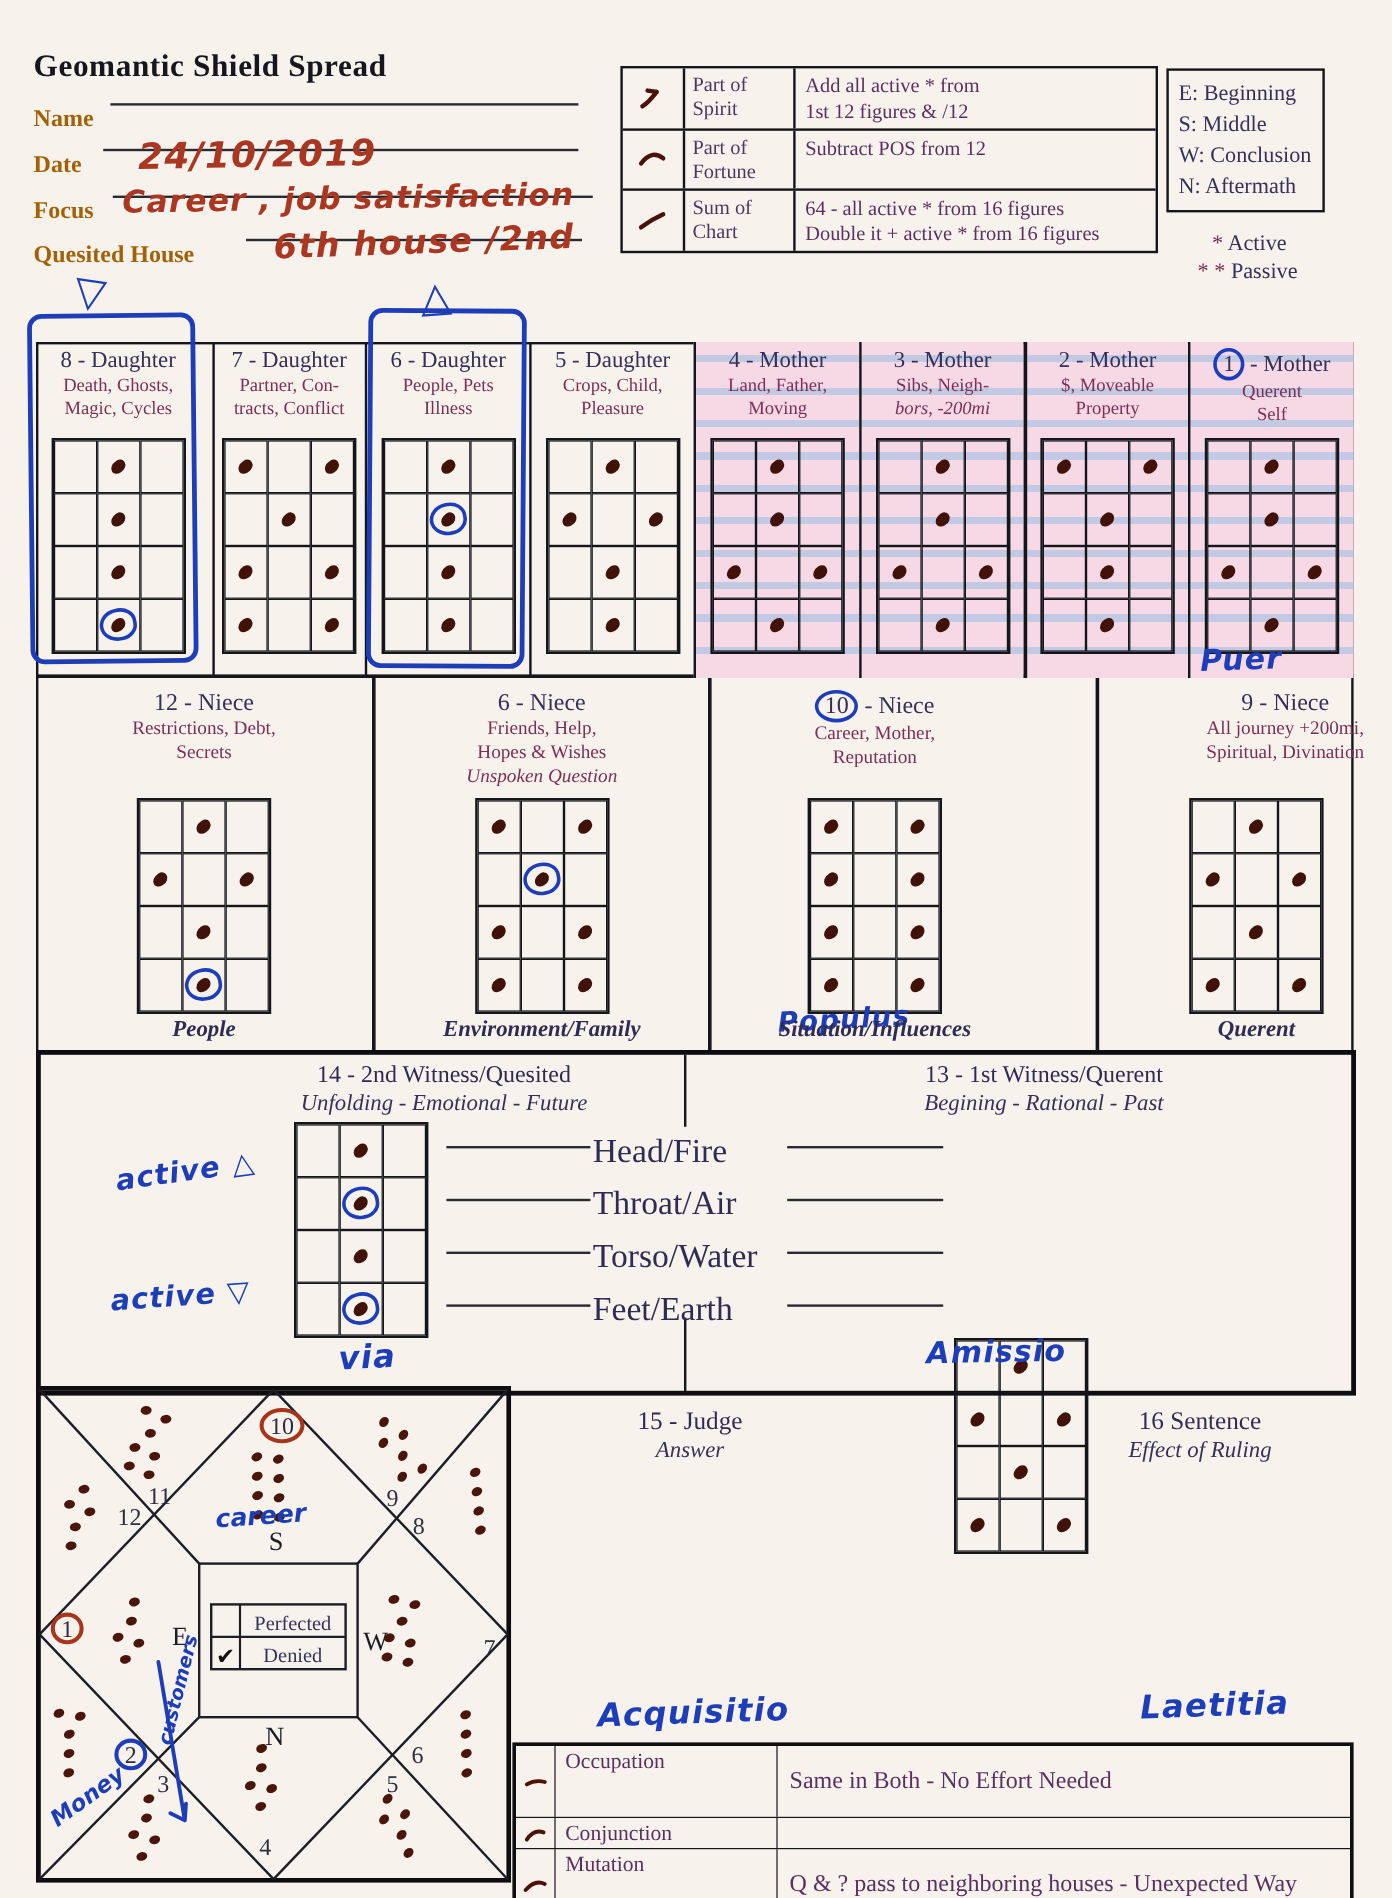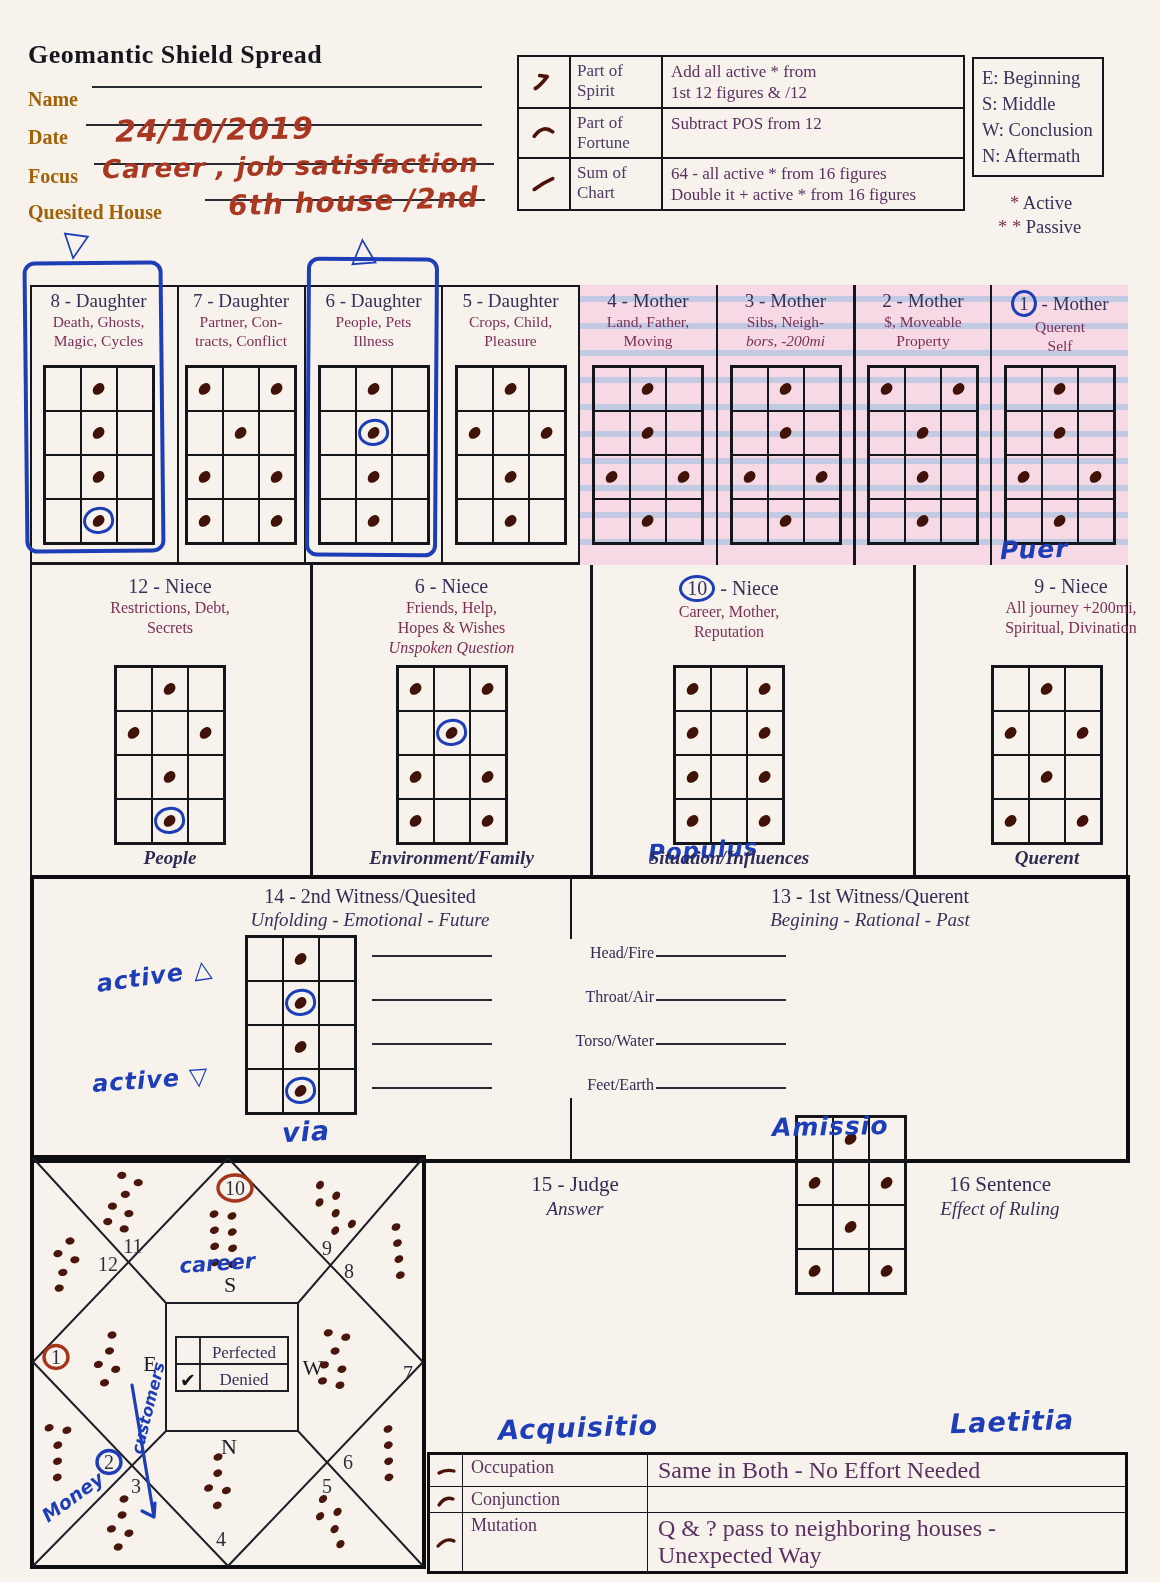--- a/index.html
+++ b/index.html
@@ -55,29 +55,29 @@
   .niece-cell{position:absolute; top:565px; height:310px; border-left:3px solid #15151c; text-align:center;}
   .niece-cell.first{border-left:none;}
   .n-title{font-size:20px; color:#343058; margin-top:10px;}
   .n-sub{font-size:16px; color:#7c2f56; line-height:20px;}
   .n-label{position:absolute; left:0; right:0; bottom:6px; font-size:19px; font-weight:bold;
            font-style:italic; color:#2f2b52;}
   
   #witness-border{position:absolute; left:30px; top:875px; width:1100px; height:288px; border:4px solid #0d0d12;}
   .w-title{position:absolute; font-size:20px; color:#2f2b52; text-align:center;}
   .w-sub{position:absolute; font-size:19px; font-style:italic; color:#35315a; text-align:center;}
-  .body-label{position:absolute; width:160px; text-align:right; font-size:16px; color:#2f2b52;}
+  .body-label{position:absolute; width:160px; text-align:left; font-size:28px; color:#2f2b52;}
   .vseg{position:absolute; border-left:2px solid #15151c;}
   
   #strat-table{position:absolute; left:427px; top:1452px; width:701px; border:3px solid #0d0d12;}
   .strat-row{display:flex; border-top:1.8px solid #15151c;}
   .strat-row:first-child{border-top:none;}
   .strat-mark{width:33px; border-right:1.8px solid #15151c; display:flex; align-items:center; justify-content:center;}
   .strat-term{width:185px; border-right:1.8px solid #15151c; padding:2px 8px; font-size:18px; color:#5a3060;}
-  .strat-desc{flex:1; padding:2px 10px; font-size:24px; color:#5a3060;}
+  .strat-desc{flex:1; padding:18px 10px; font-size:20px; color:#5a3060;}
   .tri{position:absolute; color:#1e3eb8; font-weight:bold;}
 </style>
 </head>
 <body>
 
 <div id="canvas">
 
   <div class="abs page-title" style="left:28px; top:40px;">Geomantic Shield Spread</div>
 
   <div class="abs field-label" style="left:28px; top:88px;">Name</div>

